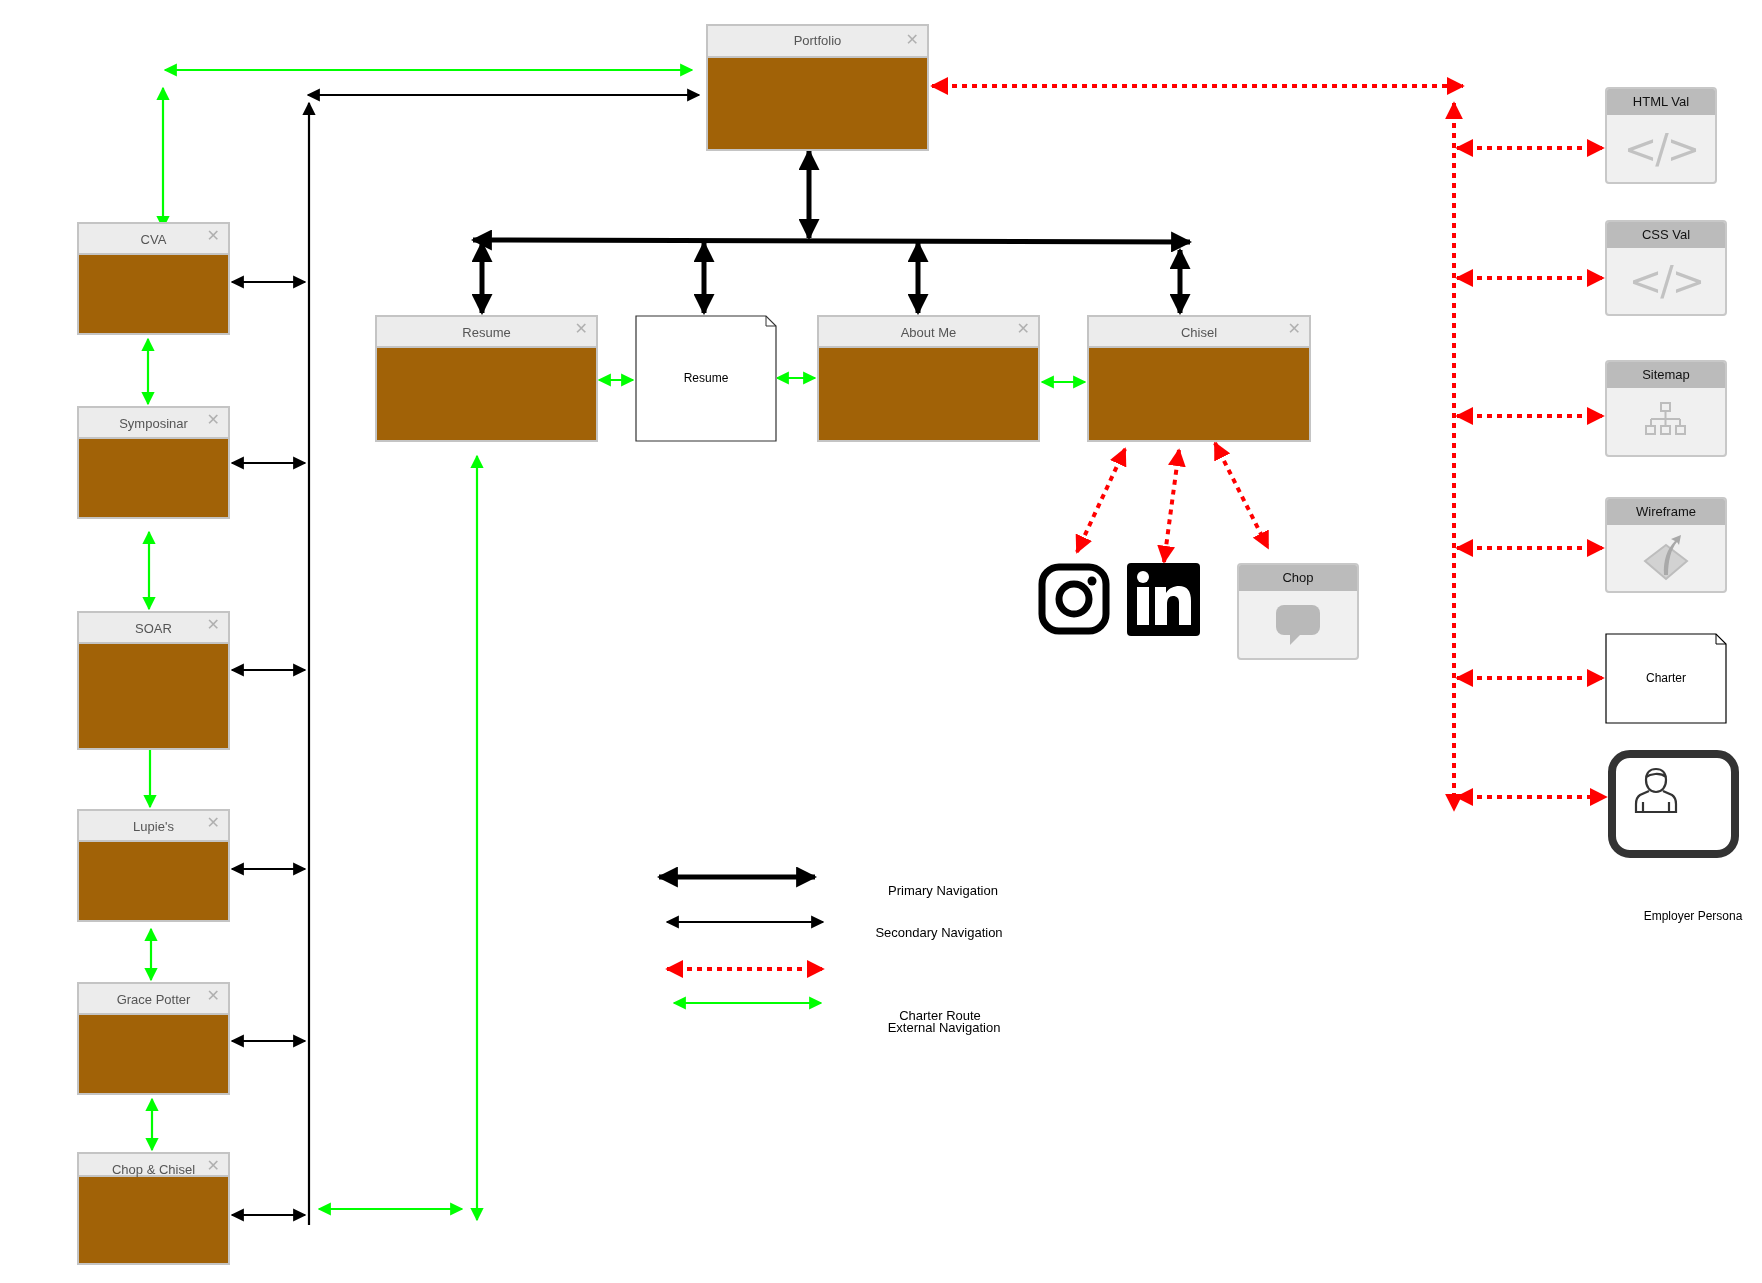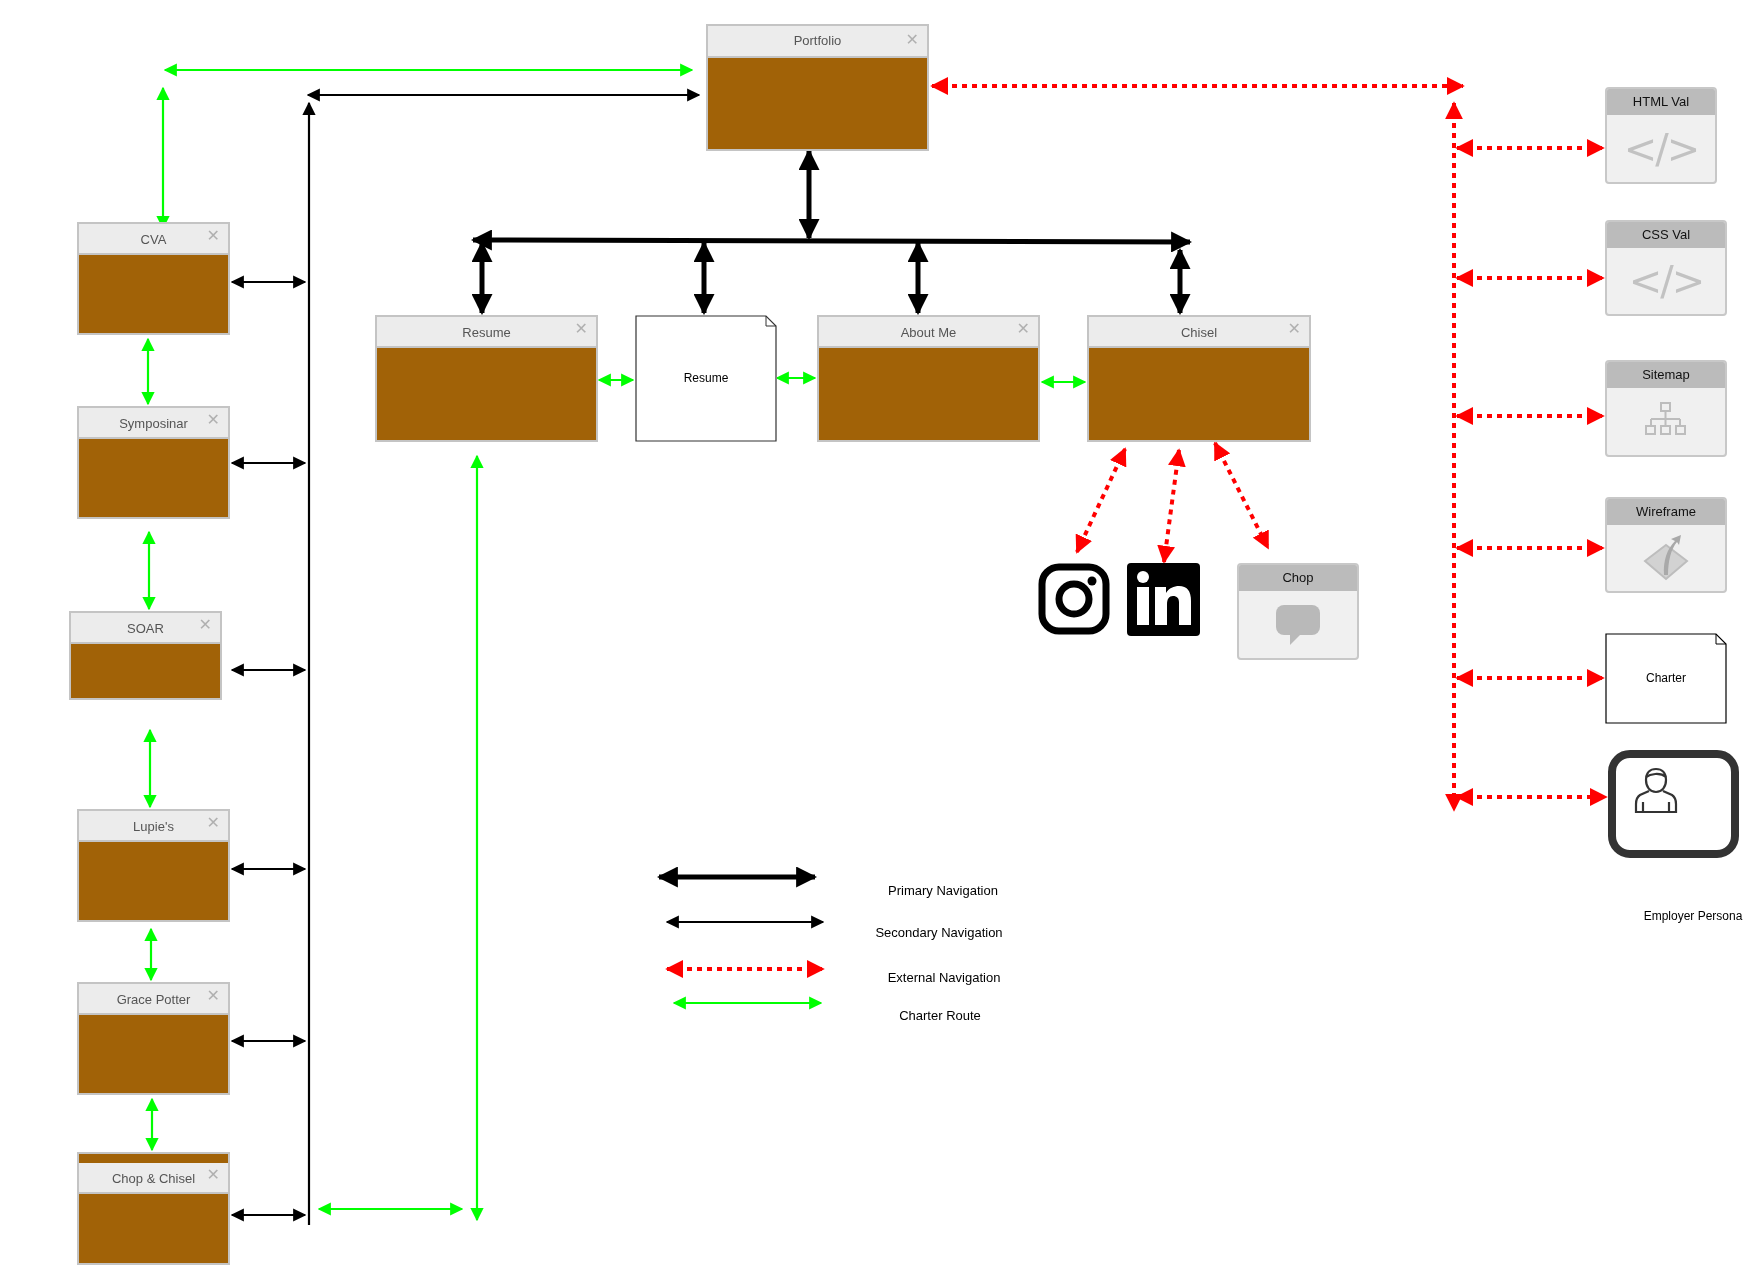--- a/index.html
+++ b/index.html
@@ -124,40 +124,40 @@
     <span class="t">CVA</span>
     <span class="x">✕</span>
   </div>
 </div>
 <div class="win" style="left:77px;top:406px;width:153px;height:113px;">
   <div class="hdr" style="height:31px;line-height:31px;">
     <span class="t">Symposinar</span>
     <span class="x">✕</span>
   </div>
 </div>
-<div class="win" style="left:69px;top:611px;width:153px;height:89px;">
+<div class="win" style="left:77px;top:611px;width:153px;height:139px;">
   <div class="hdr" style="height:31px;line-height:31px;">
     <span class="t">SOAR</span>
     <span class="x">✕</span>
   </div>
 </div>
 <div class="win" style="left:77px;top:809px;width:153px;height:113px;">
   <div class="hdr" style="height:31px;line-height:31px;">
     <span class="t">Lupie's</span>
     <span class="x">✕</span>
   </div>
 </div>
 <div class="win" style="left:77px;top:982px;width:153px;height:113px;">
   <div class="hdr" style="height:31px;line-height:31px;">
     <span class="t">Grace Potter</span>
     <span class="x">✕</span>
   </div>
 </div>
 <div class="win" style="left:77px;top:1152px;width:153px;height:113px;">
-  <div class="hdr" style="height:31px;line-height:31px;margin-top:9px;">
+  <div class="hdr" style="height:23px;line-height:31px;">
     <span class="t">Chop &amp; Chisel</span>
     <span class="x">✕</span>
   </div>
 </div>
 
 <div class="social" style="left:1038px;top:563px;width:72px;height:72px;">
   <svg width="72" height="72">
     <rect x="4" y="4" width="64" height="64" rx="17" ry="17" fill="none" stroke="#000" stroke-width="7"></rect>
     <circle cx="36" cy="36" r="15" fill="none" stroke="#000" stroke-width="7"></circle>
     <circle cx="54" cy="18" r="4.5" fill="#000"></circle>
@@ -226,15 +226,15 @@
     <path d="M20,13 C24,10 34,8 40,13" fill="none" stroke="#333" stroke-width="2.2"></path>
     <path d="M23,27 L14,31 C11,33 10,36 10,40 L10,48 L50,48 L50,40 C50,36 49,33 46,31 L37,27" fill="none" stroke="#333" stroke-width="2.2"></path>
     <path d="M17,38 L17,48 M43,38 L43,48" stroke="#333" stroke-width="2.2"></path>
   </svg>
 </div>
 <div class="persona-label" style="left:1693px;top:883px;margin-top:26px;">Employer Persona</div>
 
 <div>
   <div class="legend-text" style="left:943px;top:883px;">Primary Navigation</div>
   <div class="legend-text" style="left:939px;top:925px;">Secondary Navigation</div>
-  <div class="legend-text" style="left:944px;top:970px;">External Navigation</div>
+  <div class="legend-text" style="left:944px;top:1020px;">External Navigation</div>
   <div class="legend-text" style="left:940px;top:1008px;">Charter Route</div>
 </div>
 
 </body></html>

